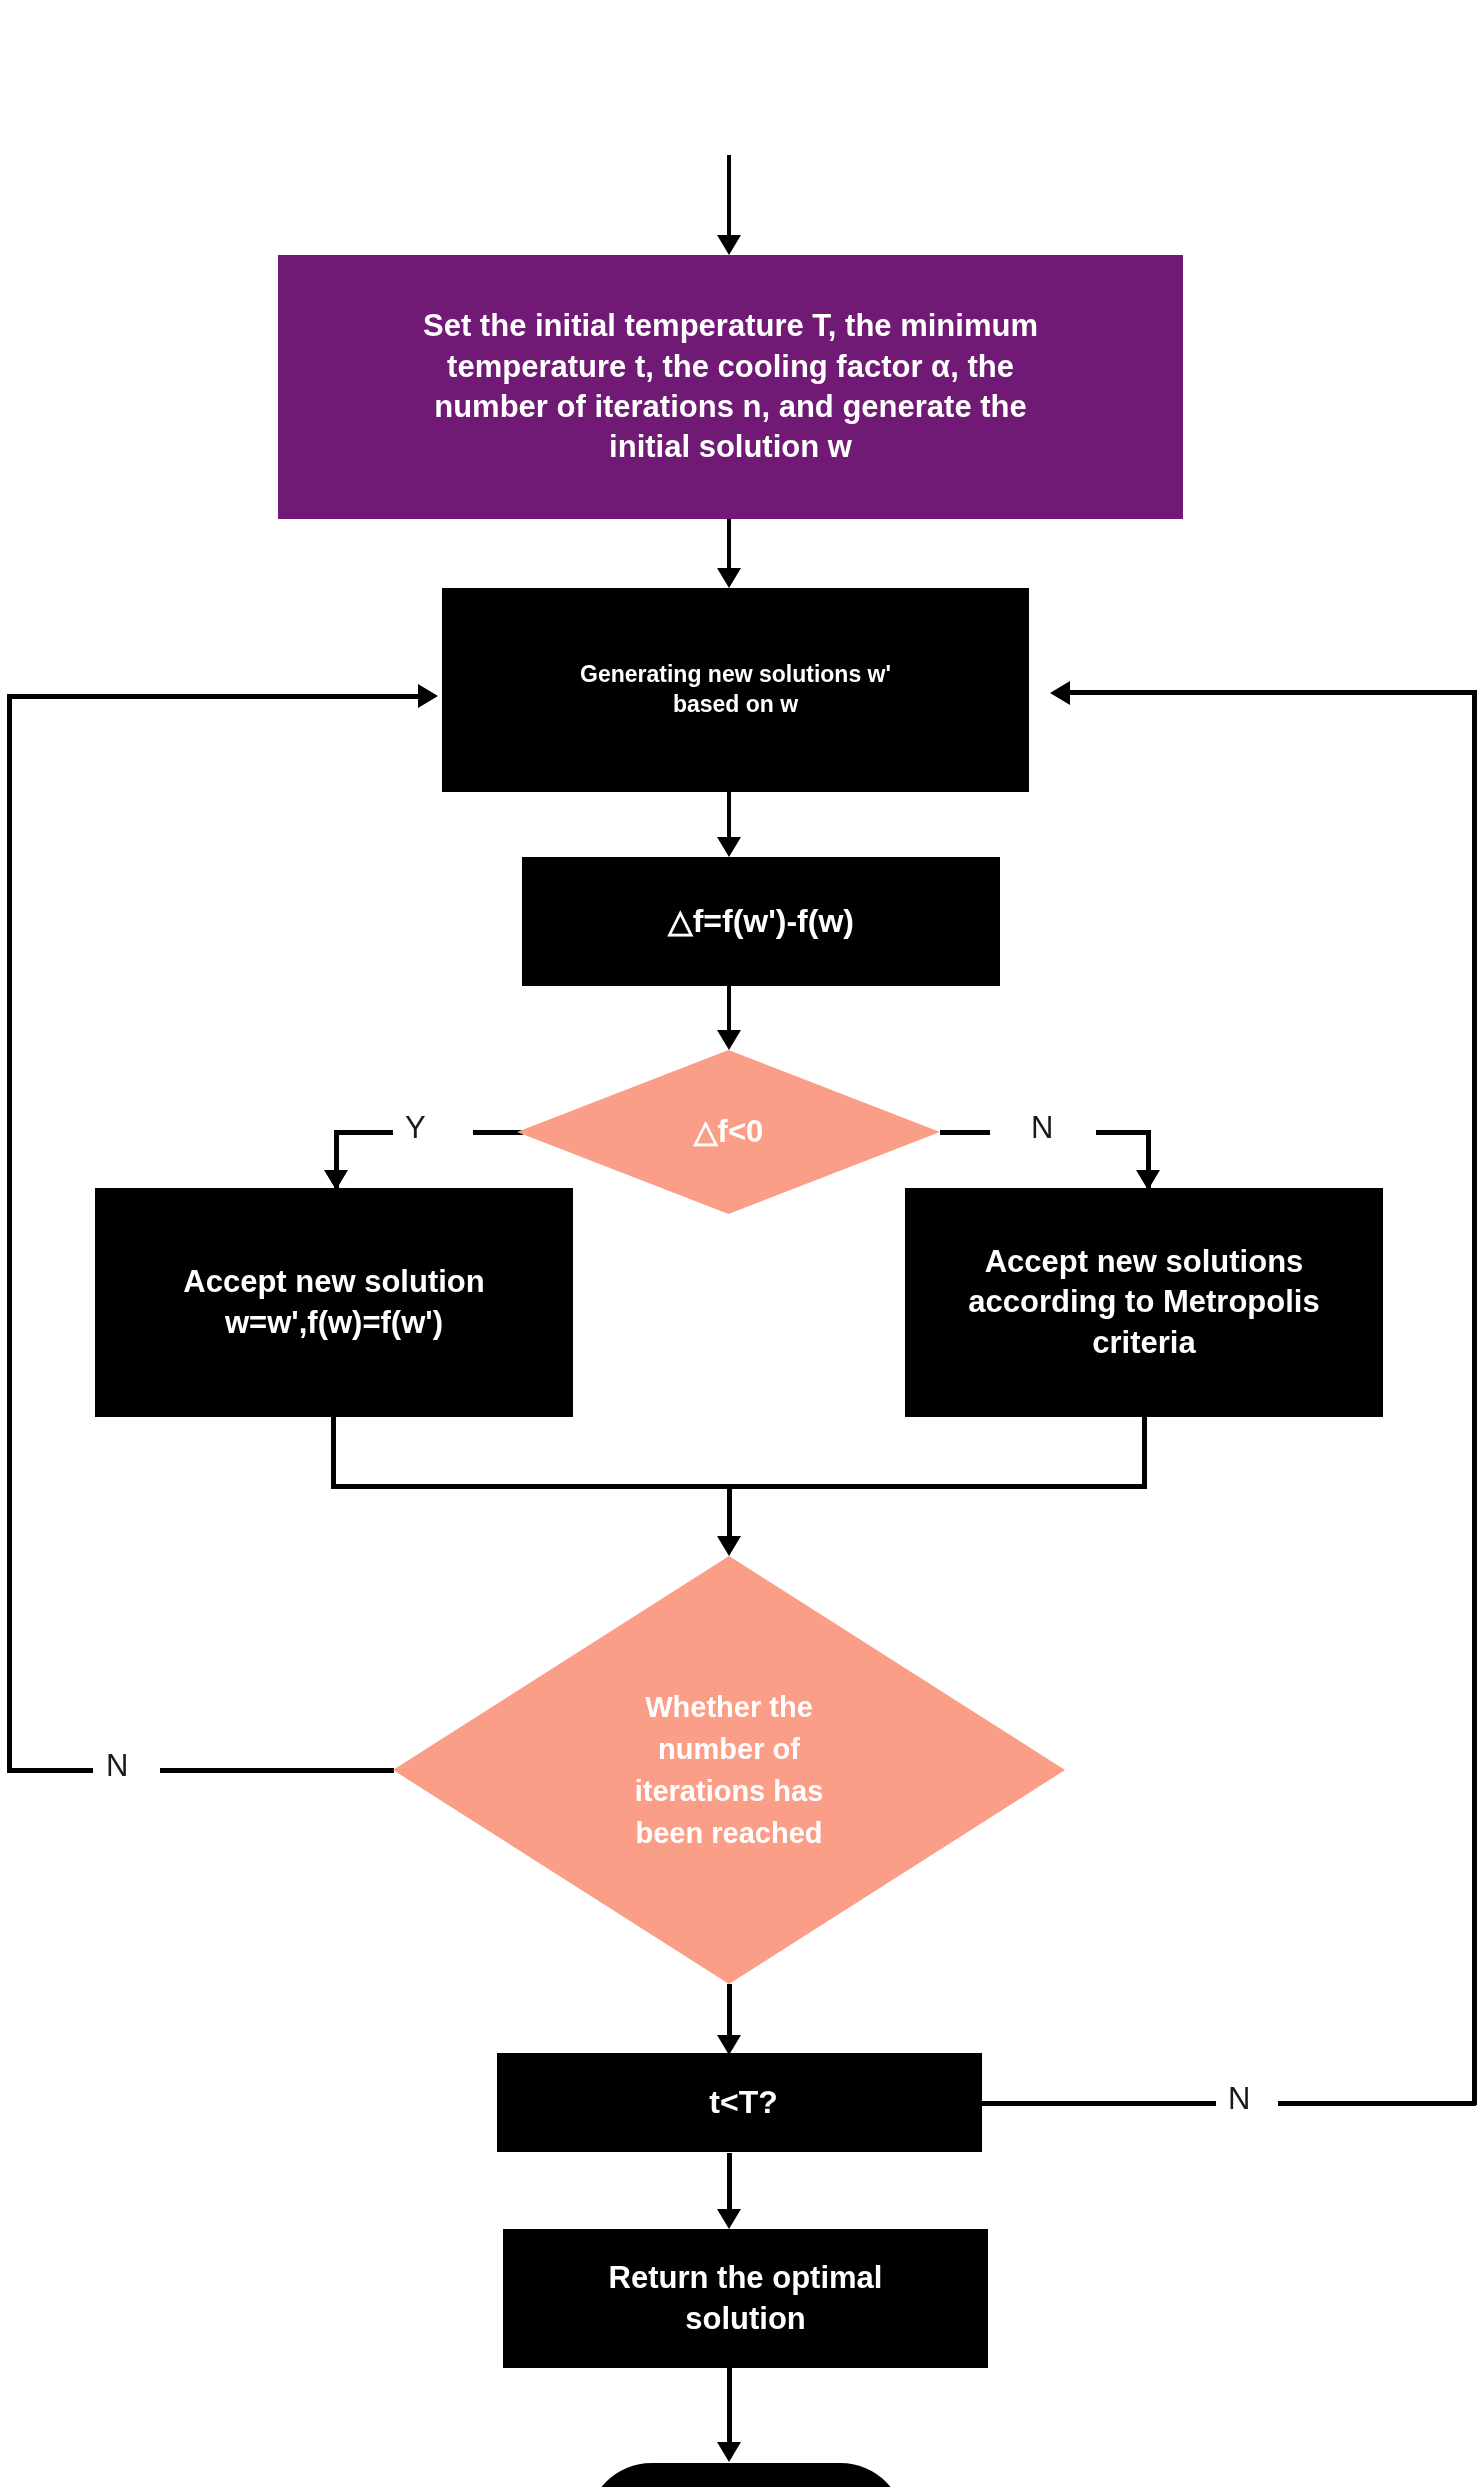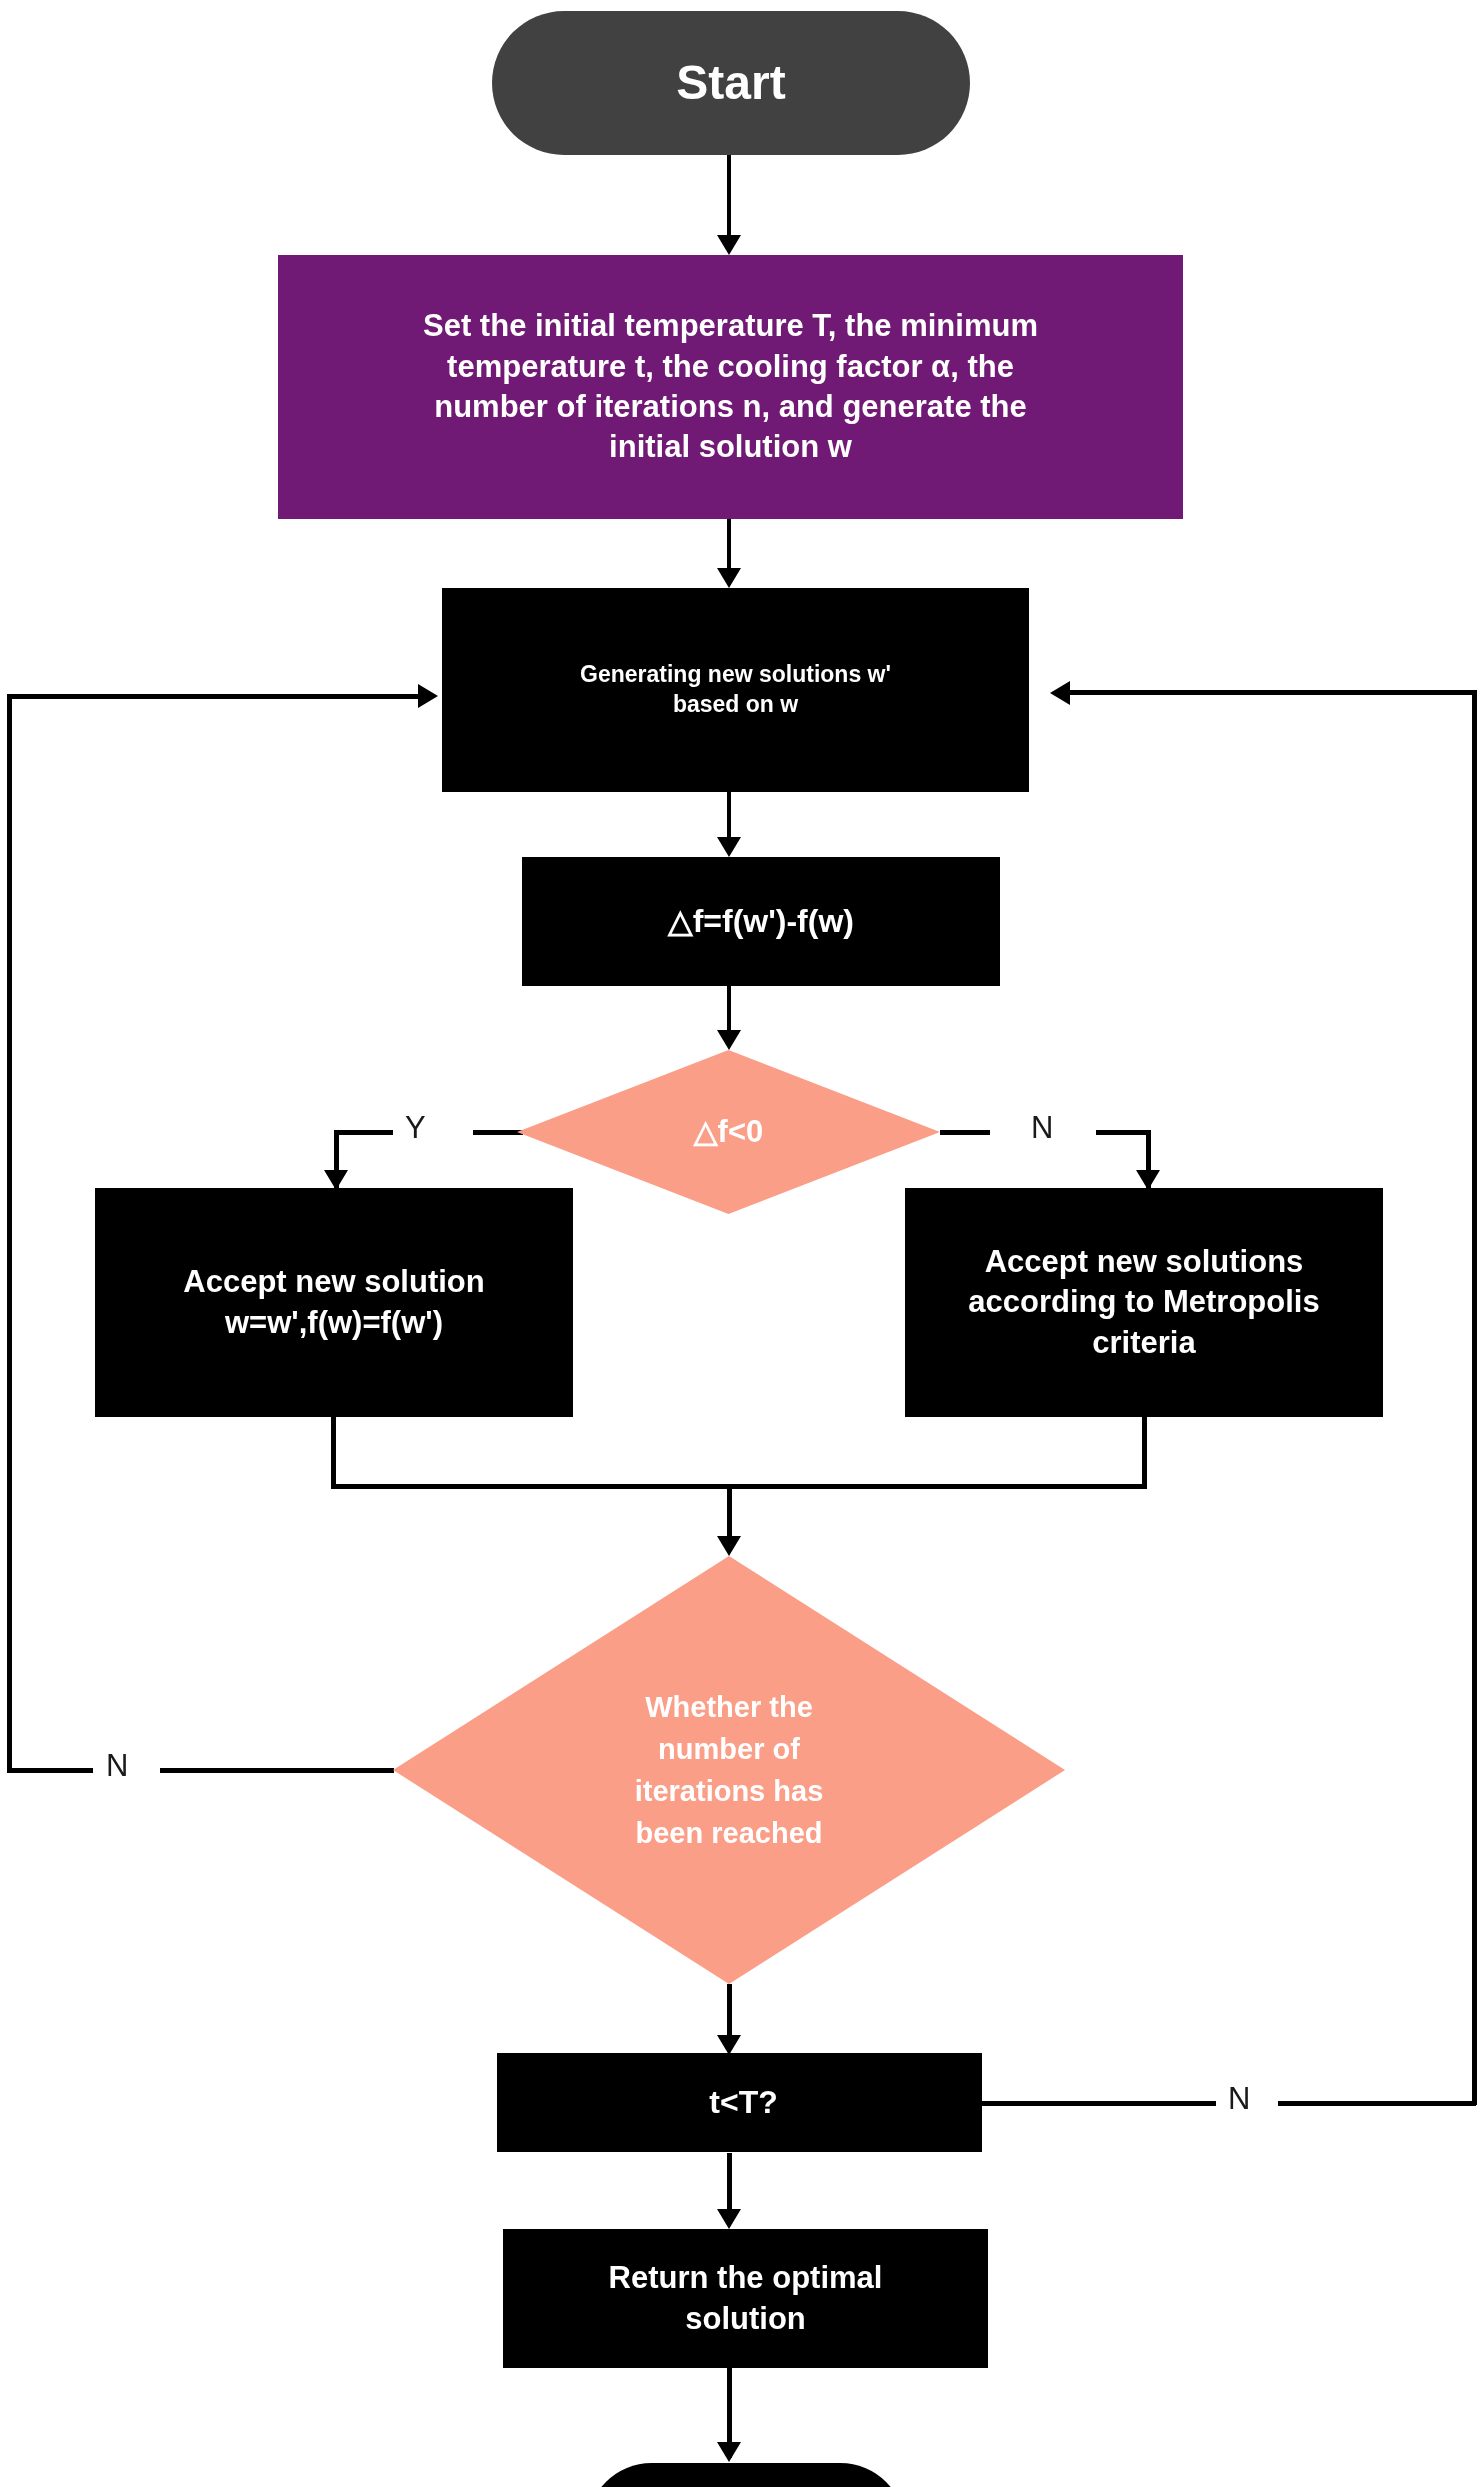--- a/index.html
+++ b/index.html
@@ -99,21 +99,20 @@
     padding: 0 7px;
     z-index: 4;
     line-height: 1;
   }
 </style>
 </head>
 <body>
 
 <div id="canvas">
 
-  <div class="node stadium-gray" style="left:492px; top:11px; width:478px; height:144px; font-size:48px;">Start</div>
 
   <div class="ln" style="left:727px; top:155px; width:4px; height:90px;"></div>
   <div class="arrow-down" style="left:717px; top:235px;"></div>
 
   <div class="node rect-gray" style="left:278px; top:255px; width:905px; height:264px; font-size:31px; padding:0 20px;">Set the initial temperature T, the minimum
 temperature t, the cooling factor α, the
 number of iterations n, and generate the
 initial solution w</div>
 
   <div class="ln" style="left:727px; top:518px; width:4px; height:60px;"></div>

